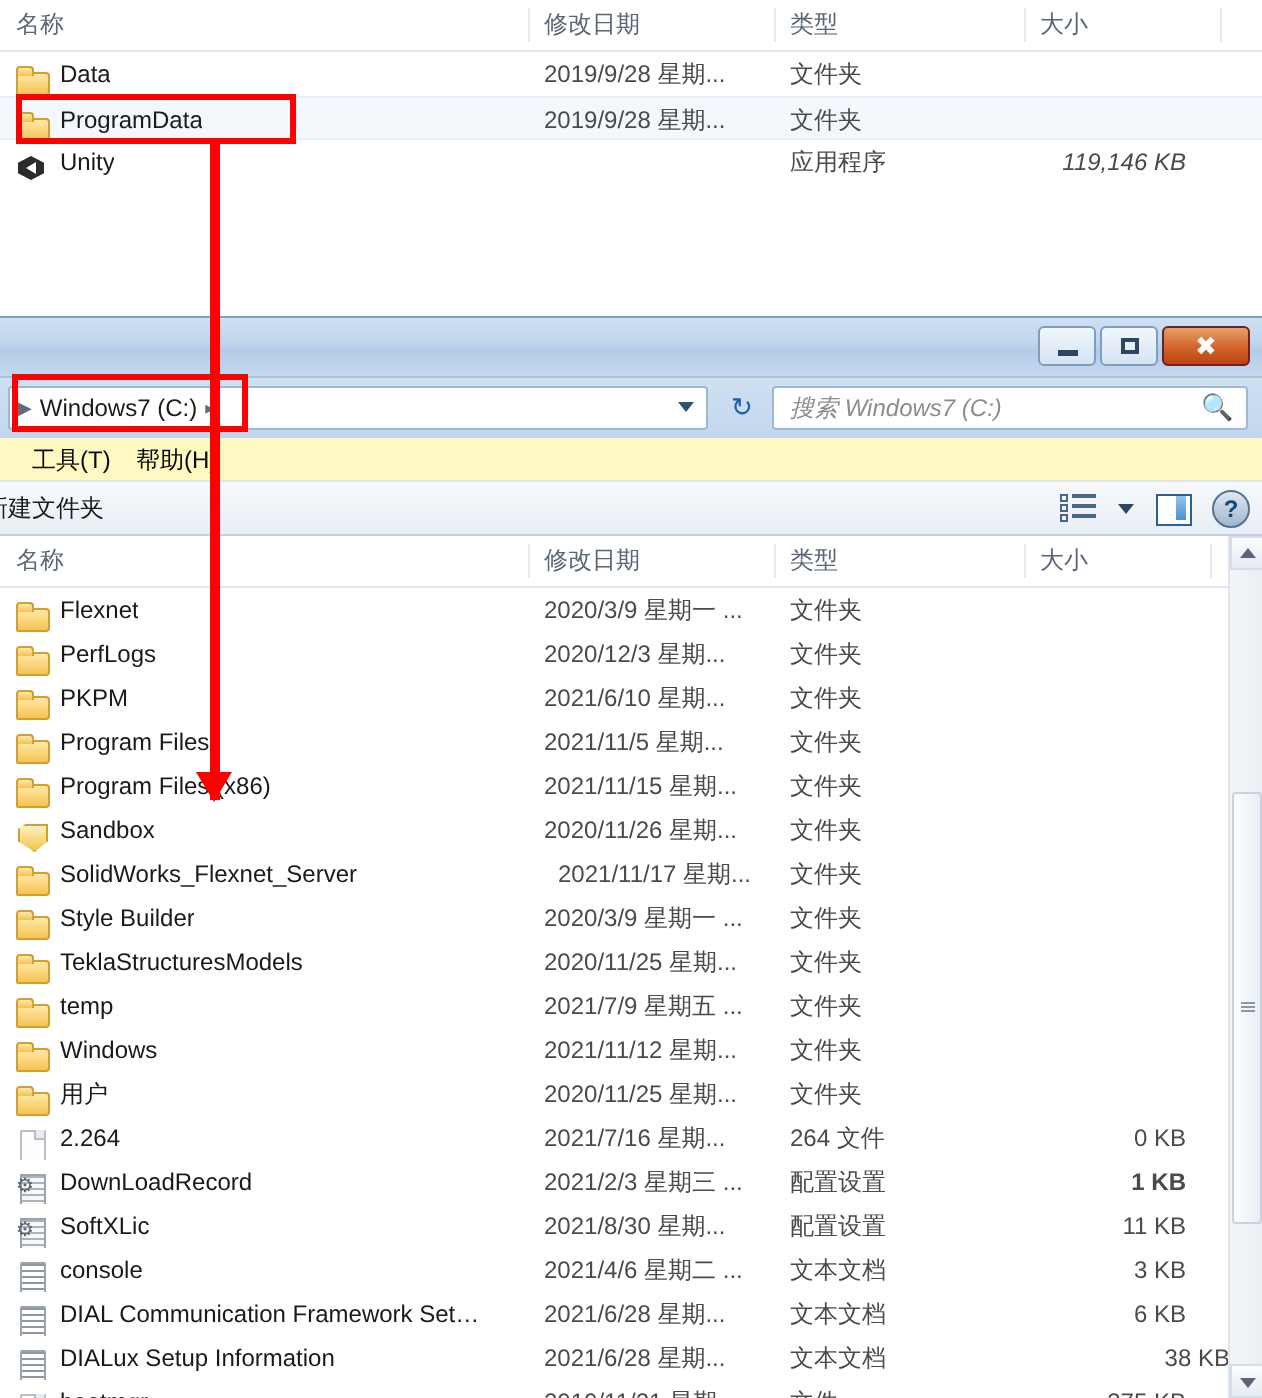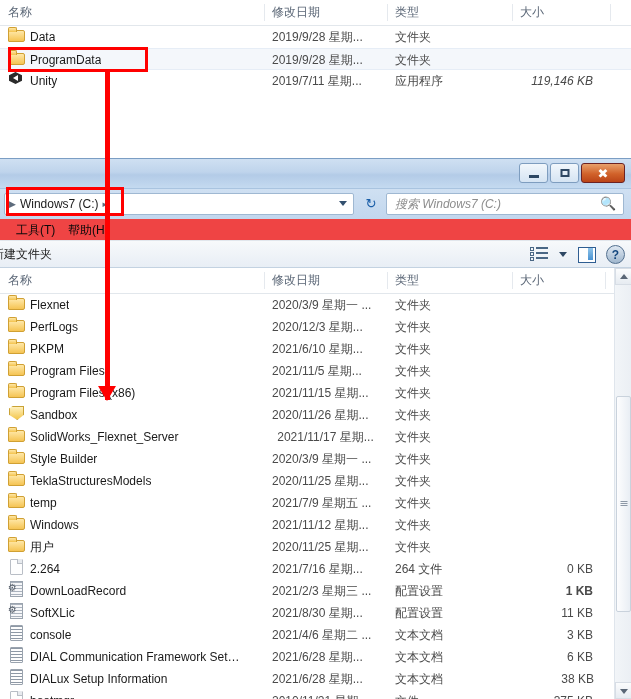--- a/index.html
+++ b/index.html
@@ -22,21 +22,21 @@
   .rows { position:relative; }
   .row { position:relative; height:22px; line-height:22px; }
   .row.sel { background:#f4f7fb; border-top:1px solid #e6edf6; border-bottom:1px solid #e6edf6;padding-left:20px; }
   .cell { position:absolute; top:0; height:22px; line-height:22px; white-space:nowrap;
           overflow:hidden; font-size:12px; }
   .c-name { left:8px; color:#1a1a1a; }
   .c-date { color:#4a4a4a; }
   .c-type { color:#4a4a4a; }
   .c-size { color:#4a4a4a; text-align:right; }
 
-  .nm { display:inline-flex; align-items:flex-start; gap:6px; }
+  .nm { display:inline-flex; align-items:flex-end; gap:6px; }
   .ico { width:16px; height:16px; position:relative; flex:0 0 16px; display:inline-block; }
 
   
   .ico-folder::before{ content:""; position:absolute; left:0; top:4px; width:15px; height:10px;
      background:linear-gradient(#ffe8a8,#f5c453); border:1px solid #d0a033; border-radius:1px 2px 2px 1px; }
   .ico-folder::after{ content:""; position:absolute; left:0; top:1px; width:7px; height:4px;
      background:linear-gradient(#ffe8a8,#f3c24d); border:1px solid #d0a033; border-bottom:none; border-radius:2px 2px 0 0; }
   
   .ico-doc::before{ content:""; position:absolute; left:2px; top:1px; width:11px; height:14px;
      background:#fefefe; border:1px solid #b9bec6; border-radius:1px; }
@@ -95,21 +95,21 @@
 
   .refresh { position:absolute; left:360px; top:6px; width:22px; height:18px; color:#1b5fa8;
      font-size:13px; text-align:center; line-height:18px; }
 
   .searchbox { position:absolute; left:386px; top:4px; width:238px; height:22px;
      background:#ffffff; border:1px solid #9fb8d2; border-radius:2px; }
   .searchph { position:absolute; left:8px; top:0; height:20px; line-height:20px;
      color:#8d8d8d; font-style:italic; font-size:12px; }
   .searchicon { position:absolute; right:6px; top:2px; color:#2b6cb0; font-size:13px; }
 
-  .menubar { position:relative; height:22px; background:#ef4444; border-bottom:1px solid #e1e6ec;text-decoration:underline; }
+  .menubar { position:relative; height:22px; background:#fef9c3; border-bottom:1px solid #e1e6ec;text-decoration:underline; }
   .menuitem { position:absolute; top:0; height:22px; line-height:22px; font-size:12px; color:#0a0a0a; }
 
   .toolbar { position:relative; height:27px;
      background:linear-gradient(#f7f9fb,#e8eef5); border-bottom:1px solid #c3d2e1; }
   .tbtext { position:absolute; left:-8px; top:0; height:27px; line-height:27px; font-size:12px; color:#1a1a1a; }
   .tb-right { position:absolute; right:6px; top:4px; display:flex; align-items:center; gap:10px; }
   .tb-ico { width:19px; height:19px; position:relative; }
   .ico-views::before{ content:""; position:absolute; left:0; top:2px; width:4px;height:4px;
      box-shadow:0 0 0 1px #4a6785 inset; }
   .ico-views::after{ content:""; position:absolute; left:6px; top:2px; width:12px;height:2px;
@@ -186,21 +186,20 @@
             </span></div>
           <div class="cell c-date" style="left: 272px; width: 115px;">2019/9/28 星期...</div>
           <div class="cell c-type" style="left: 395px; width: 117px;">文件夹</div>
           <div class="cell c-size" style="left: 470px; width: 123px;"></div>
         </div>
         <div class="row">
           <div class="cell c-name"><span class="nm">
               <span class="ico ico-app"></span>
               <span>Unity</span>
             </span></div>
-          <div class="cell c-date" style="left: 272px; width: 115px;">2019/7/11 星期...</div>
           <div class="cell c-type" style="left: 395px; width: 117px;">应用程序</div>
           <div class="cell c-size" style="left: 470px; width: 123px; font-style: italic;">119,146 KB</div>
         </div>
       </div>
   </div>
 
   <div class="low-win">
 
     <div class="titlebar">
       <div class="winbtns">
@@ -314,21 +313,21 @@
               </span></div>
             <div class="cell c-date" style="left: 272px; width: 115px;">2020/11/26 星期...</div>
             <div class="cell c-type" style="left: 395px; width: 117px;">文件夹</div>
             <div class="cell c-size" style="left: 470px; width: 123px;"></div>
           </div>
           <div class="row">
             <div class="cell c-name"><span class="nm">
                 <span class="ico ico-folder"></span>
                 <span>SolidWorks_Flexnet_Server</span>
               </span></div>
-            <div class="cell c-date" style="left: 268px; width: 115px; text-align: center;">2021/11/17 星期...</div>
+            <div class="cell c-date" style="left: 279px; width: 115px;">2021/11/17 星期...</div>
             <div class="cell c-type" style="left: 395px; width: 117px;">文件夹</div>
             <div class="cell c-size" style="left: 470px; width: 123px;"></div>
           </div>
           <div class="row">
             <div class="cell c-name"><span class="nm">
                 <span class="ico ico-folder"></span>
                 <span>Style Builder</span>
               </span></div>
             <div class="cell c-date" style="left: 272px; width: 115px;">2020/3/9 星期一 ...</div>
             <div class="cell c-type" style="left: 395px; width: 117px;">文件夹</div>
@@ -415,21 +414,21 @@
             <div class="cell c-type" style="left: 395px; width: 117px;">文本文档</div>
             <div class="cell c-size" style="left: 470px; width: 123px;">6 KB</div>
           </div>
           <div class="row">
             <div class="cell c-name"><span class="nm">
                 <span class="ico ico-txt"></span>
                 <span>DIALux Setup Information</span>
               </span></div>
             <div class="cell c-date" style="left: 272px; width: 115px;">2021/6/28 星期...</div>
             <div class="cell c-type" style="left: 395px; width: 117px;">文本文档</div>
-            <div class="cell c-size" style="left: 471px; width: 123px;">38 KB</div>
+            <div class="cell c-size" style="left: 492px; width: 123px;">38 KB</div>
           </div>
           <div class="row">
             <div class="cell c-name"><span class="nm">
                 <span class="ico ico-doc"></span>
                 <span>bootmgr</span>
               </span></div>
             <div class="cell c-date" style="left: 272px; width: 115px;">2010/11/21 星期...</div>
             <div class="cell c-type" style="left: 395px; width: 117px;">文件</div>
             <div class="cell c-size" style="left: 470px; width: 123px;">375 KB</div>
           </div>

